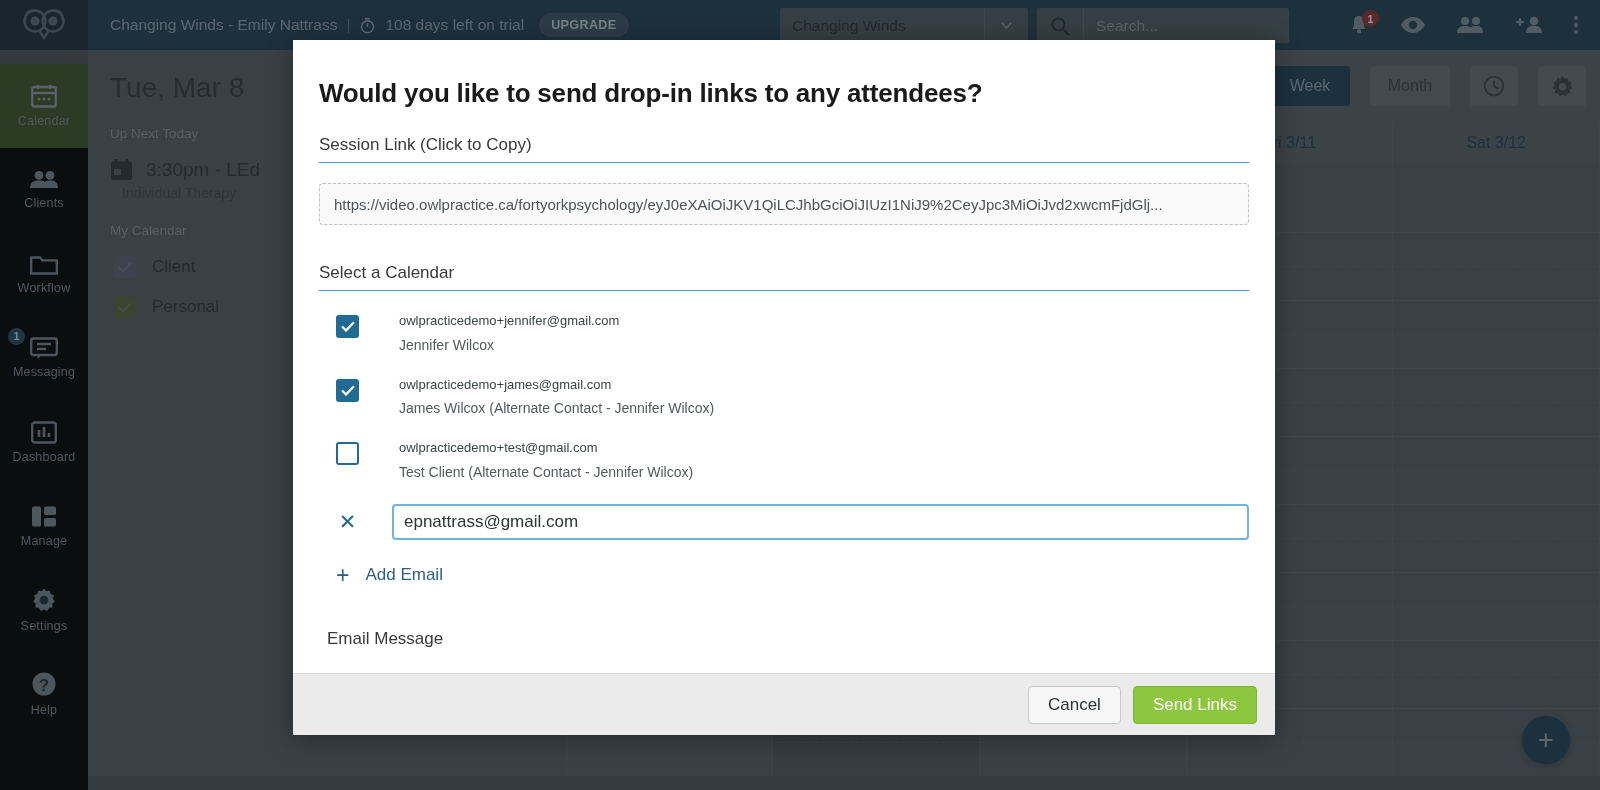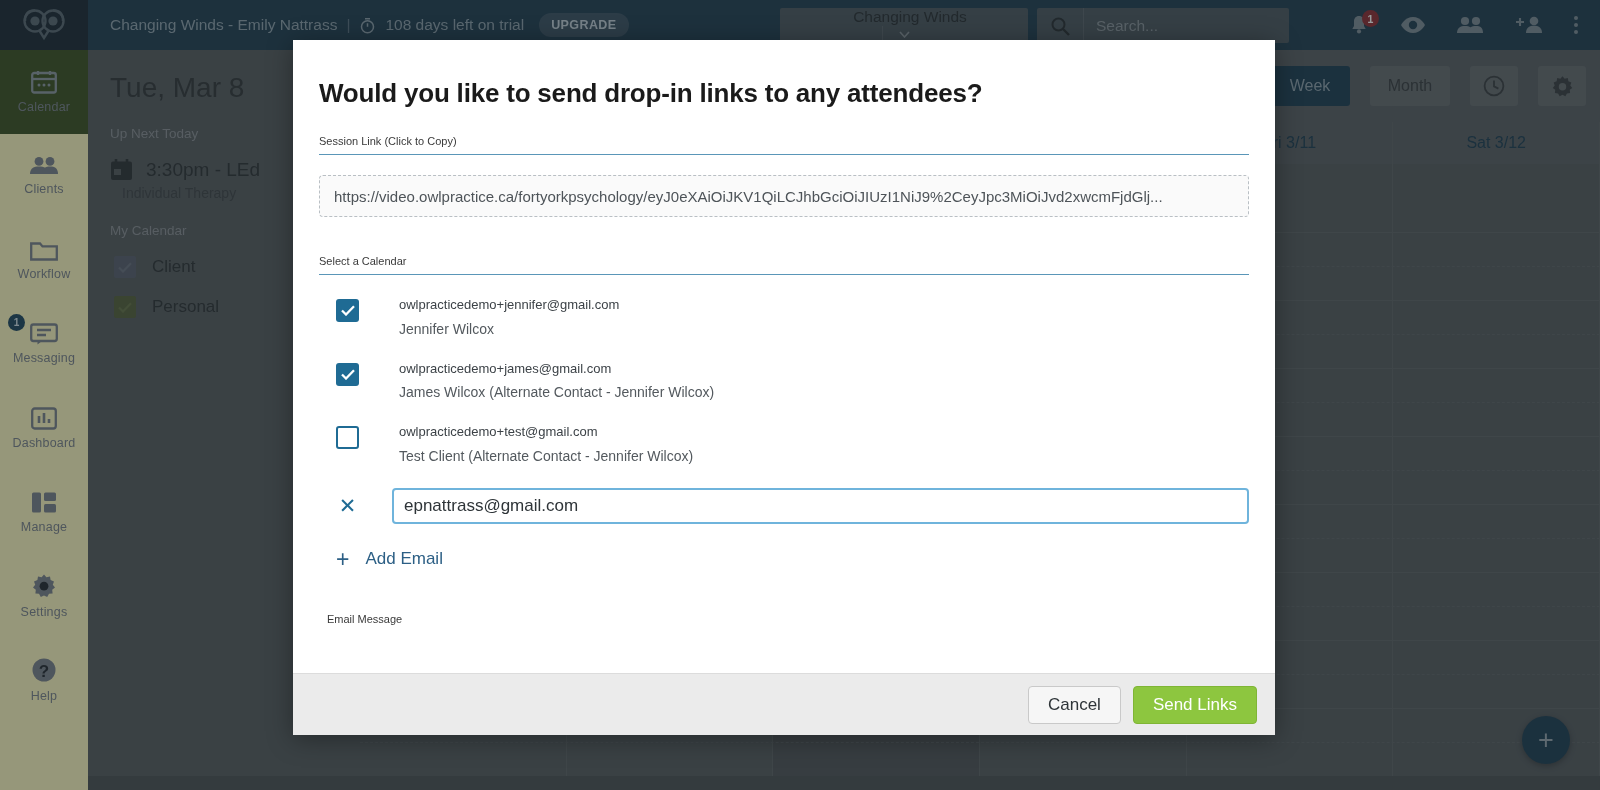--- a/index.html
+++ b/index.html
@@ -31,21 +31,20 @@
   .trial-text { color: #8fa3b0; }
   .upgrade-pill {
     background: #3d5567; color: #c3d2dc; font-size: 12.5px;
     font-weight: bold; letter-spacing: .4px;
     padding: 5px 12px; border-radius: 13px; margin-left: 6px;
   }
   .clinic-select {
     position: absolute; left: 780px; top: 8px; width: 248px; height: 35px;
     background: #4d5a63; display: flex; align-items: center;
     border-radius: 2px;
-    flex-direction: column;
   }
   .clinic-select .label { color: #2b3238; font-size: 15.5px; padding-left: 12px; flex: 1; }
   .clinic-select .caret-wrap {
     width: 44px; height: 100%; border-left: 1px solid #5d6972;
     display: flex; align-items: center; justify-content: center;
   }
   .caret { width: 11px; height: 7px; }
   .search-box {
     position: absolute; left: 1037px; top: 8px; width: 252px; height: 35px;
     background: #4d5a63; display: flex; align-items: center; border-radius: 2px;
@@ -61,22 +60,22 @@
   .badge-red {
     position: absolute; right: -9px; top: -4px; background: #8f2e35; color: #fff;
     font-size: 10.5px; font-weight: bold; border-radius: 50%;
     width: 17px; height: 17px; display: flex; align-items: center; justify-content: center;
   }
   .kebab { display: flex; flex-direction: column; gap: 3px; }
   .kebab i { width: 4px; height: 4px; border-radius: 50%; background: #7f8e99; display: block; }
 
   
   .sidebar {
-    position: absolute; top: 50px; left: 0; width: 88px; bottom: 0;
-    background: #fef9c3;
+    position: absolute; top: 64px; left: 0; width: 88px; bottom: 0;
+    background: #000000;
   }
   .nav-item {
     position: relative; height: 84px; display: flex; flex-direction: column;
     align-items: center; justify-content: center; gap: 6px; color: #7b848e;
   }
   .nav-item.active { background: #3c5226; }
   .nav-item .nav-label { font-size: 12.5px; letter-spacing: .2px; }
   .nav-badge {
     position: absolute; left: 8px; top: 12px; background: #1f4a63; color: #cfe0ea;
     font-size: 10px; font-weight: bold; width: 17px; height: 17px; border-radius: 50%;
@@ -140,21 +139,21 @@
     position: absolute; left: 293px; top: 40px; width: 982px; height: 695px;
     background: #fff; box-shadow: 0 4px 24px rgba(0,0,0,.35);
     display: flex; flex-direction: column; overflow: hidden;
   }
   .modal-body { flex: 1; padding: 28px 26px 0 26px; overflow: hidden; position: relative; }
   .modal-h1 {
     font-size: 26px; font-weight: bold; color: #1a1a1a; letter-spacing: -.2px;
     margin: 10px 0 26px 0;
   }
   .field-label {
-    font-size: 11px; color: #3a3a3a; padding-bottom: 7px;
+    font-size: 17px; color: #3a3a3a; padding-bottom: 7px;
     border-bottom: 1px solid #5a96b8;
   }
   .link-box {
     margin-top: 20px; height: 42px; border: 1px dashed #b9bfc4; border-radius: 4px;
     background: #fafafa; display: flex; align-items: center; padding: 0 14px;
     overflow: hidden;
   }
   .link-text {
     color: #4e5459; font-size: 15px; white-space: nowrap; overflow: hidden;
     text-overflow: ellipsis; width: 100%;

